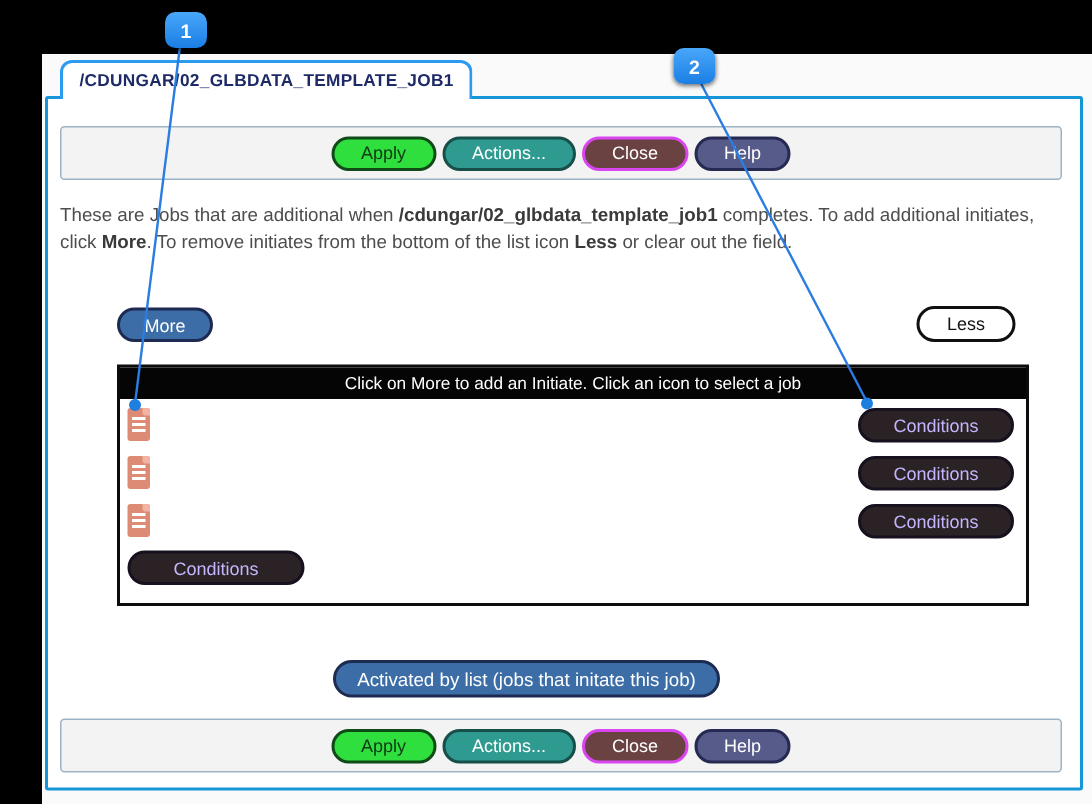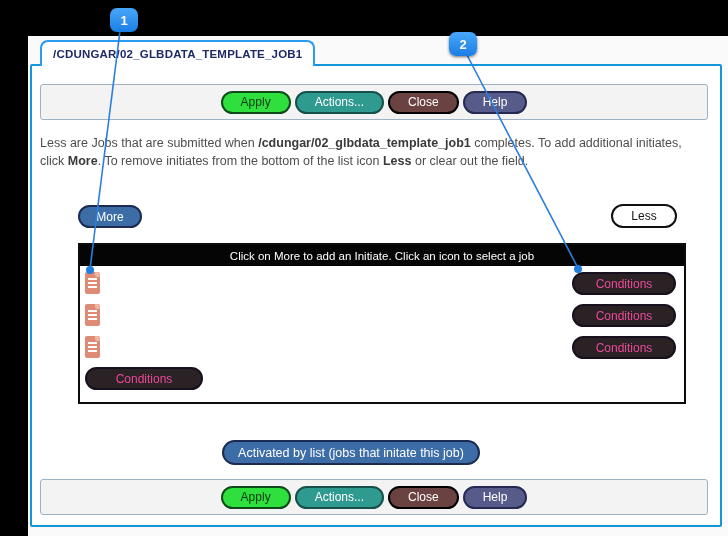--- a/index.html
+++ b/index.html
@@ -35,21 +35,21 @@
   }
   .bar-top { top: 84px; }
   .bar-bottom { top: 479px; }
   .pill {
     height: 23px; border-radius: 13px; font-size: 12px;
     display: inline-flex; align-items: center; justify-content: center;
     padding: 0 18px; white-space: nowrap; cursor: default;
   }
   .btn-apply   { background: var(--apply_green,#2fdf3e);  border: 2px solid #0f4a18; color: #0d3a12; }
   .btn-actions { background: var(--actions_teal,#2f9a90); border: 2px solid #174f49; color: #fff; }
-  .btn-close   { background: var(--close_maroon,#6b4242); border: 2px solid #000000; color: #fff; text-align: right; }
+  .btn-close   { background: var(--close_maroon,#6b4242); border: 2px solid #d946ef; color: #fff; text-align: right; }
   .btn-help    { background: var(--help_slate,#575b8a);   border: 2px solid #262a52; color: #fff; }
   .desc {
     position: absolute; left: 40px; top: 134px; width: 660px;
     font-size: 12.5px; line-height: 18px; color: #4d4d4d;
   }
   .desc b { color: #3a3a3a; }
   .btn-more {
     position: absolute; left: 78px; top: 205px; width: 64px; height: 23px;
     background: var(--blue_button,#3c6da6); border: 2px solid #1d2a52;
     border-radius: 13px; color: #fff; font-size: 12px;
@@ -85,21 +85,21 @@
   .doc-icon i:nth-child(2) { top: 10px; }
   .doc-icon i:nth-child(3) { top: 14px; }
   .row input {
     position: absolute; left: 24px; top: 0; width: 444px; height: 23px;
     border: 2px solid #000; font-family: "Liberation Sans", sans-serif;
     font-size: 12px; padding: 0 6px; color: #111; background: #fff;
   }
   .btn-cond {
     position: absolute; left: 492px; top: 0; width: 104px; height: 23px;
     background: var(--dark_pill,#2a2225); border: 2px solid #17111f;
-    border-radius: 13px; color: #ec4899; font-size: 12px;
+    border-radius: 13px; color: #c4b5fd; font-size: 12px;
     display: flex; align-items: center; justify-content: center;
   }
   .btn-cond-standalone {
     position: absolute; left: 5px; top: 122px; width: 118px; height: 23px;
   }
   .btn-activated {
     position: absolute; left: 222px; top: 440px; width: 258px; height: 25px;
     background: var(--blue_button,#3c6da6); border: 2px solid #1d2a52;
     border-radius: 13px; color: #fff; font-size: 12.5px;
     display: flex; align-items: center; justify-content: center; white-space: nowrap;
@@ -129,21 +129,21 @@
   <span>/CDUNGAR/02_GLBDATA_TEMPLATE_JOB1</span>
 </div>
 
 <div class="bar bar-top">
   <button class="pill btn-apply">Apply</button>
   <button class="pill btn-actions">Actions...</button>
   <button class="pill btn-close">Close</button>
   <button class="pill btn-help">Help</button>
 </div>
 
-<p class="desc"><span>Less are Jobs that are submitted when </span><b>/cdungar/02_glbdata_template_job1</b><span> completes. To add additional initiates, click </span><b>More</b><span>. To remove initiates from the bottom of the list icon </span><b>Less</b><span> or clear out the field.</span></p>
+<p class="desc"><span>These are Jobs that are additional when </span><b>/cdungar/02_glbdata_template_job1</b><span> completes. To add additional initiates, click </span><b>More</b><span>. To remove initiates from the bottom of the list icon </span><b>Less</b><span> or clear out the field.</span></p>
 
 <button class="btn-more">More</button>
 <button class="btn-less">Less</button>
 
 <div class="list">
   <div class="list-header">Click on More to add an Initiate. Click an icon to select a job</div>
 
   <div class="row row-1">
     <span class="doc-icon">
         <i></i>

